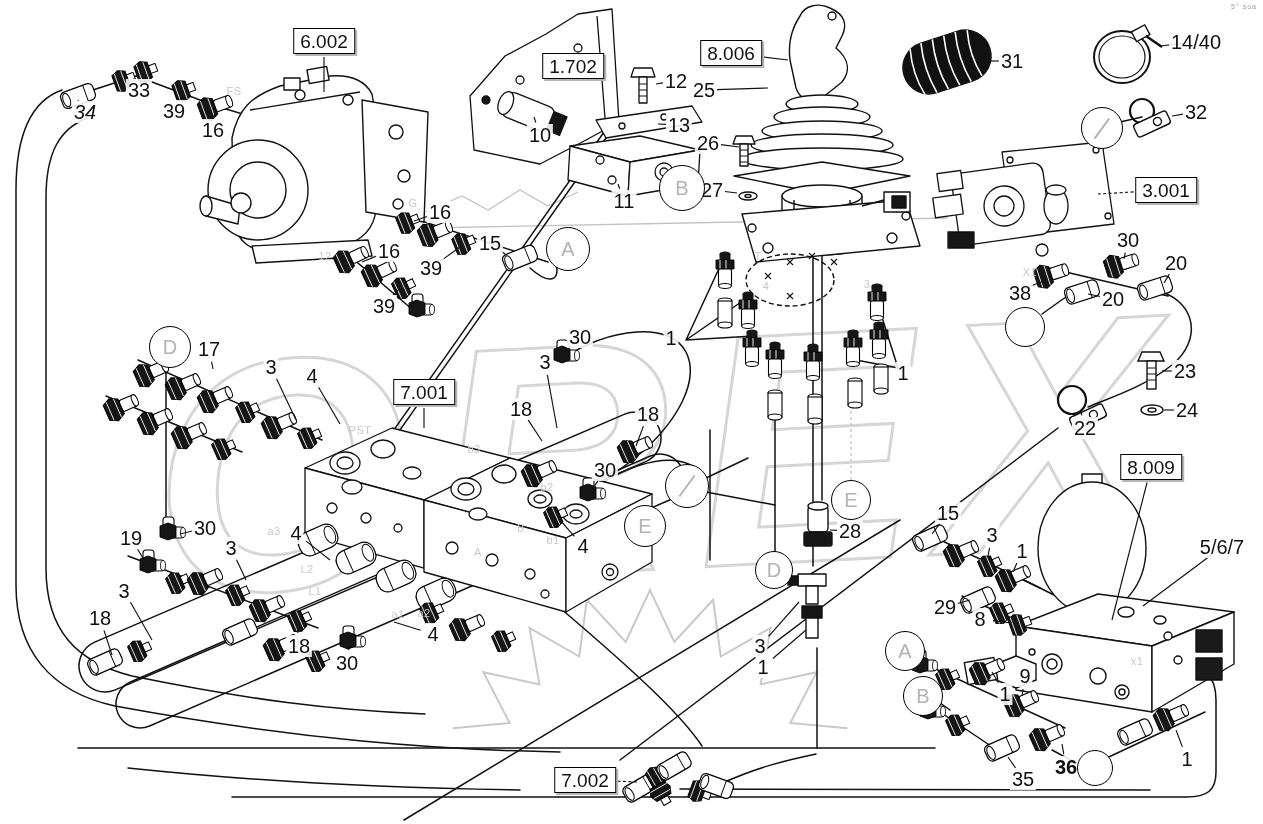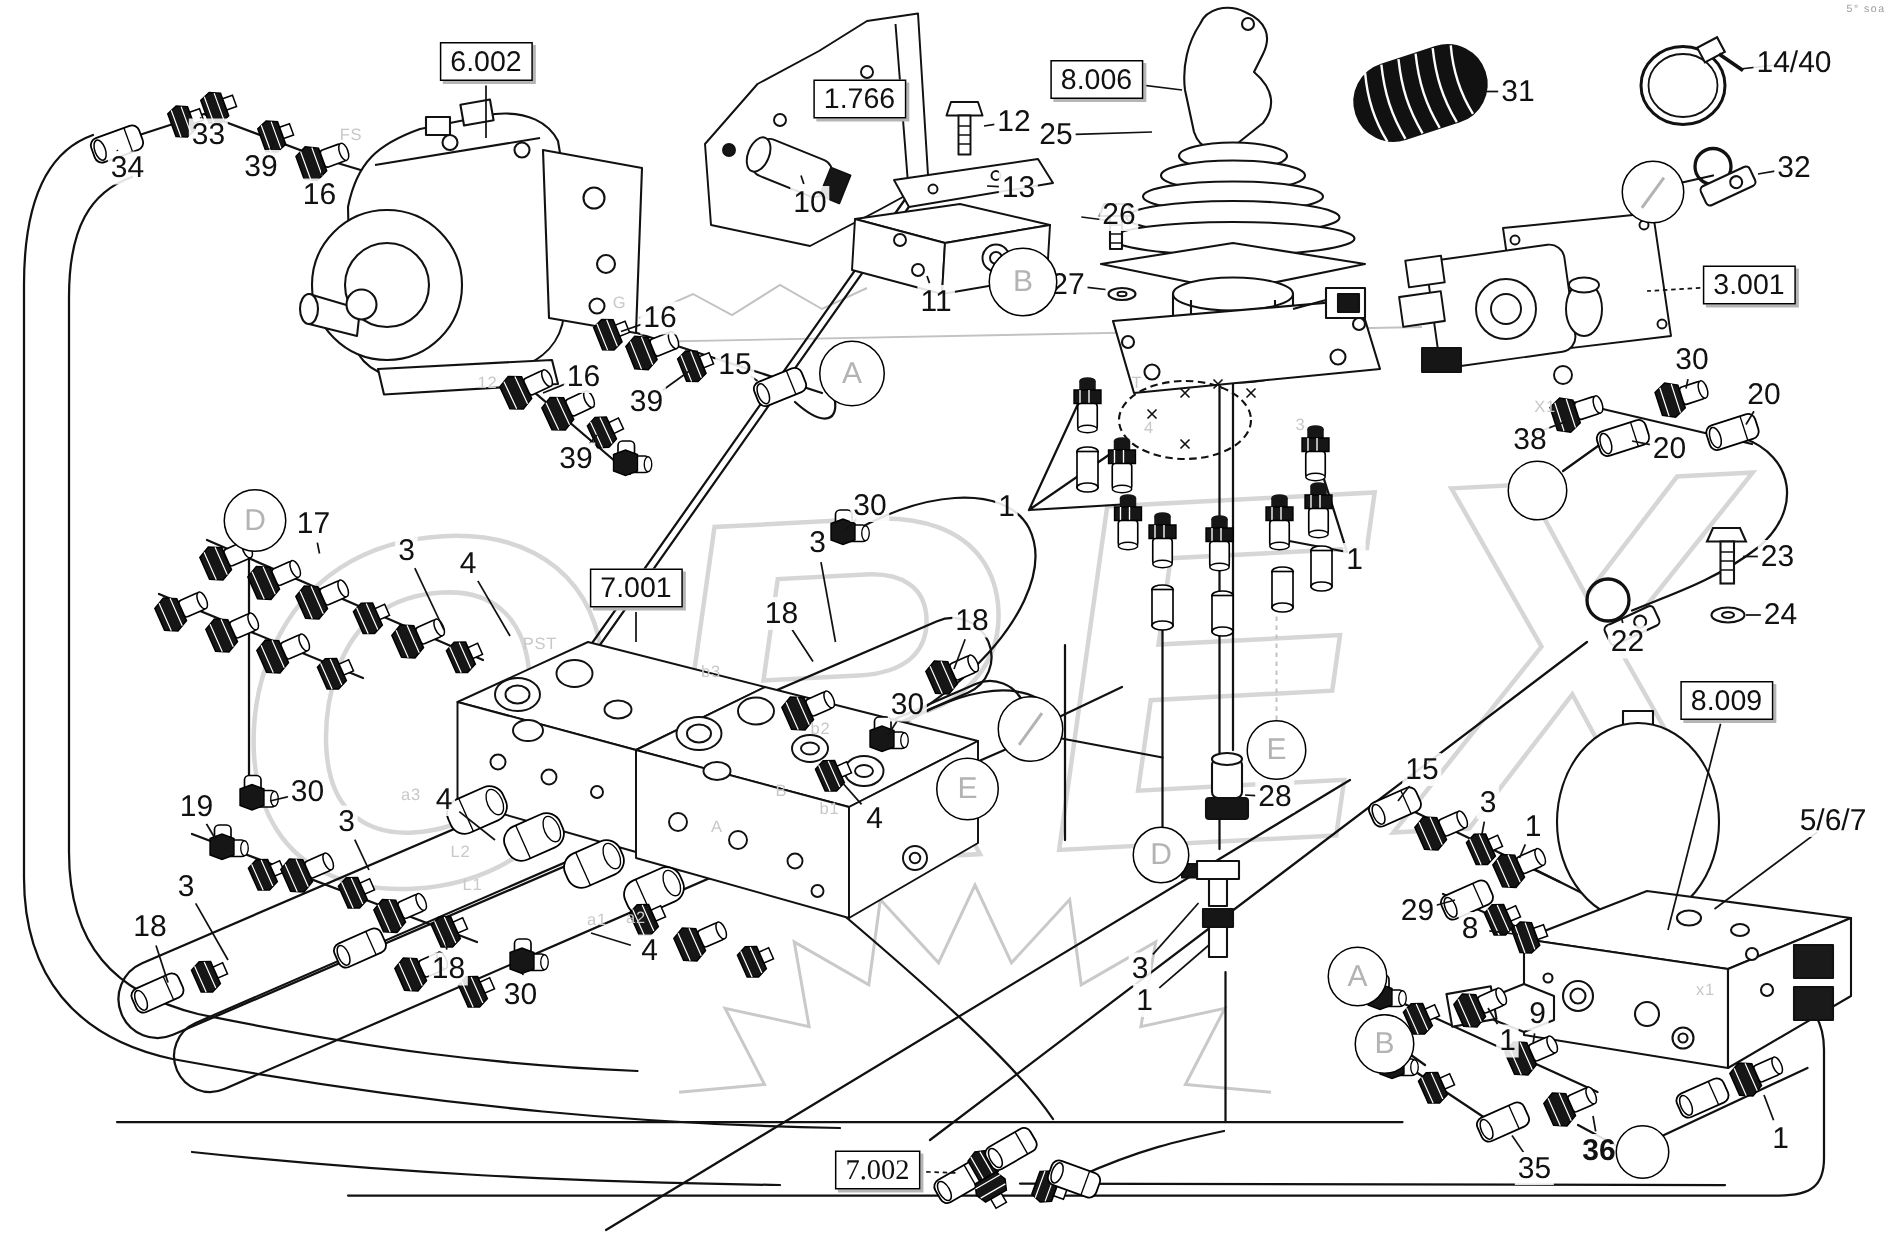--- a/index.html
+++ b/index.html
@@ -484,21 +484,21 @@
         <line x1="324" y1="57" x2="324" y2="92"></line>
         <line x1="746.8806952844262" y1="54.95026082440322" x2="788" y2="60"></line>
         <line x1="1150.0276100292" y1="190.9395523512235" x2="1098" y2="194" stroke-dasharray="3,2.5"></line>
         <line x1="424" y1="408" x2="424" y2="428"></line>
         <line x1="1147.0479407186663" y1="482.5042325652327" x2="1112" y2="620"></line>
         <line x1="600.9886201977068" y1="780.6033441584041" x2="638" y2="782" stroke-dasharray="3,2.5"></line>
       </g>
   </svg>
 
   <div id="labels">
-      <div class="callout" style="left: 85px; top: 112px;">34</div>
+      <div class="callout" style="left: 85px; top: 112px; font-style: italic;">34</div>
       <div class="callout" style="left: 139px; top: 90px;">33</div>
       <div class="callout" style="left: 174px; top: 111px;">39</div>
       <div class="callout" style="left: 213px; top: 130px;">16</div>
       <div class="callout" style="left: 440px; top: 212px;">16</div>
       <div class="callout" style="left: 431px; top: 268px;">39</div>
       <div class="callout" style="left: 490px; top: 243px;">15</div>
       <div class="callout" style="left: 389px; top: 251px;">16</div>
       <div class="callout" style="left: 384px; top: 306px;">39</div>
       <div class="callout" style="left: 209px; top: 349px;">17</div>
       <div class="callout" style="left: 271px; top: 367px;">3</div>
@@ -515,21 +515,21 @@
       <div class="callout" style="left: 124px; top: 591px;">3</div>
       <div class="callout" style="left: 100px; top: 618px;">18</div>
       <div class="callout" style="left: 299px; top: 646px;">18</div>
       <div class="callout" style="left: 347px; top: 663px;">30</div>
       <div class="callout" style="left: 433px; top: 634px;">4</div>
       <div class="callout" style="left: 296px; top: 533px;">4</div>
       <div class="callout" style="left: 676px; top: 81px;">12</div>
       <div class="callout" style="left: 679px; top: 125px;">13</div>
       <div class="callout" style="left: 540px; top: 135px;">10</div>
       <div class="callout" style="left: 624px; top: 201px;">11</div>
-      <div class="callout" style="left: 746px; top: 143px;">26</div>
+      <div class="callout" style="left: 708px; top: 143px;">26</div>
       <div class="callout" style="left: 712px; top: 190px;">27</div>
       <div class="callout" style="left: 704px; top: 90px;">25</div>
       <div class="callout" style="left: 1012px; top: 61px;">31</div>
       <div class="callout" style="left: 1196px; top: 42px;">14/40</div>
       <div class="callout" style="left: 1196px; top: 112px;">32</div>
       <div class="callout" style="left: 1128px; top: 240px;">30</div>
       <div class="callout" style="left: 1176px; top: 263px;">20</div>
       <div class="callout" style="left: 1020px; top: 293px;">38</div>
       <div class="callout" style="left: 1113px; top: 299px;">20</div>
       <div class="callout" style="left: 1185px; top: 371px;">23</div>
@@ -545,26 +545,26 @@
       <div class="callout" style="left: 948px; top: 513px;">15</div>
       <div class="callout" style="left: 992px; top: 535px;">3</div>
       <div class="callout" style="left: 1022px; top: 551px;">1</div>
       <div class="callout" style="left: 1222px; top: 547px;">5/6/7</div>
       <div class="callout" style="left: 1025px; top: 676px;">9</div>
       <div class="callout" style="left: 1005px; top: 694px;">1</div>
       <div class="callout" style="left: 1023px; top: 779px;">35</div>
       <div class="callout" style="left: 1066px; top: 767px; font-weight: bold;">36</div>
       <div class="callout" style="left: 1187px; top: 759px;">1</div>
       <div class="refbox" style="left: 324px; top: 41px;">6.002</div>
-      <div class="refbox" style="left: 573px; top: 66px;">1.766</div>
+      <div class="refbox" style="left: 573px; top: 66px;">1.702</div>
       <div class="refbox" style="left: 731px; top: 53px;">8.006</div>
       <div class="refbox" style="left: 1166px; top: 190px;">3.001</div>
       <div class="refbox" style="left: 424px; top: 392px;">7.001</div>
       <div class="refbox" style="left: 1151px; top: 467px;">8.009</div>
-      <div class="refbox" style="left: 585px; top: 780px; font-family: Liberation Serif, serif;">7.002</div>
+      <div class="refbox" style="left: 585px; top: 780px;">7.002</div>
       <div class="connector" style="left: 568px; top: 249px; width: 42px; height: 42px;">A</div>
       <div class="connector" style="left: 682px; top: 188px; width: 44px; height: 44px;">B</div>
       <div class="connector" style="left: 1102px; top: 128px; width: 40px; height: 40px;">
         <span class="slash"></span>
       </div>
       <div class="connector" style="left: 1025px; top: 327px; width: 38px; height: 38px;"></div>
       <div class="connector" style="left: 170px; top: 347px; width: 40px; height: 40px;">D</div>
       <div class="connector" style="left: 687px; top: 486px; width: 42px; height: 42px;">
         <span class="slash"></span>
       </div>

